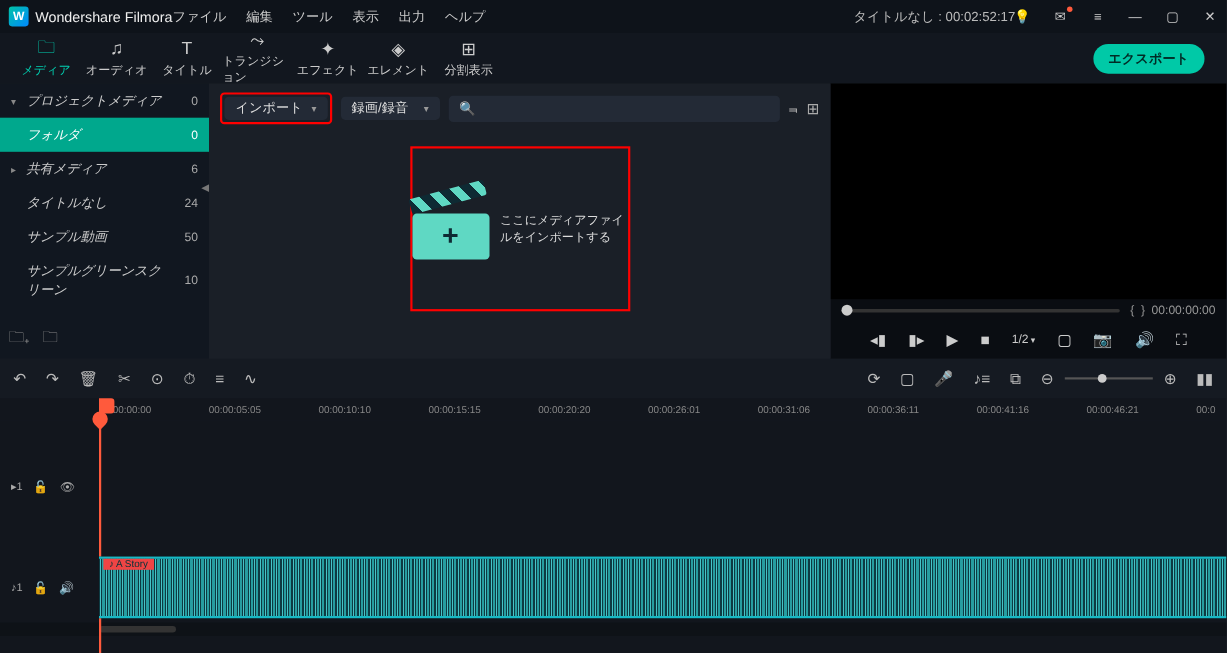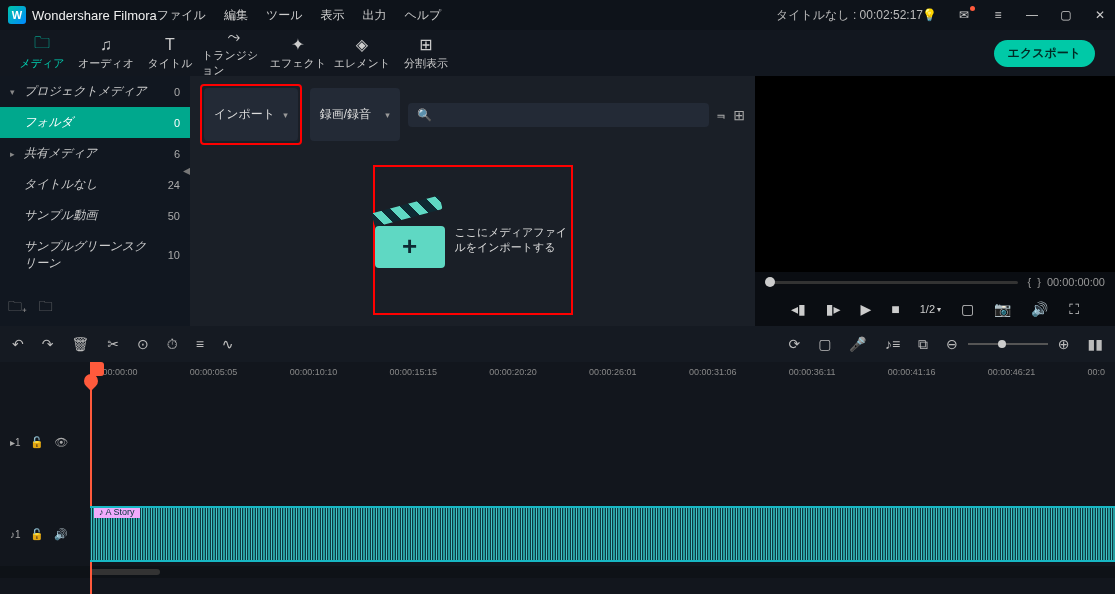--- a/index.html
+++ b/index.html
@@ -24,21 +24,21 @@
 .side-item { display: flex; align-items: center; padding: 7px 10px; cursor: pointer; font-size: 12px; color:#ccc;}
 .side-item .caret{width:10px;font-size:9px;margin-right:4px;color:#888;}
 .side-item .lbl{flex:1;font-style:italic;}
 .side-item .cnt{width:22px;text-align:right;color:#aaa;font-size:11px;}
 .side-item.sel {background:#00a88d;color:#fff;}
 .side-item.sel .cnt{color:#fff;}
 .side-bottom{margin-top:auto;padding:6px 8px;display:flex;gap:12px;color:#888;font-size:14px;}
 .side-collapse{position:absolute;left:183px;top:165px;color:#777;font-size:10px;cursor:pointer;}
 .content { flex: 1; background: #1a1f27; display:flex;flex-direction:column; padding:8px 10px; position:relative;}
 .content-top { display: flex; gap: 8px; align-items: center; }
-.dropdown { background: #232a36; border-radius: 4px; padding: 18px 10px; display: flex; align-items: center; gap: 8px; cursor: pointer; color:#ddd;font-size:12px;min-width:90px;justify-content:space-between;}
+.dropdown { background: #232a36; border-radius: 4px; padding: 2px 10px; display: flex; align-items: center; gap: 8px; cursor: pointer; color:#ddd;font-size:12px;min-width:90px;justify-content:space-between;}
 .dropdown .chev{font-size:9px;color:#999;}
 .import-hl{border:2px solid #f00;border-radius:4px;padding:2px;}
 .search { background: #232a36; border-radius: 4px; padding: 5px 10px; display: flex; align-items: center; gap: 6px; flex:1; color:#888;}
 .search input{background:none;border:none;outline:none;color:#ccc;font-size:12px;flex:1;}
 .filter-ico,.grid-ico{color:#aaa;font-size:14px;cursor:pointer;}
 .drop-zone{border:2px solid #f00;margin:20px auto 0;width:200px;height:150px;display:flex;flex-direction:row;align-items:center;justify-content:center;gap:10px;}
 .clapper{width:70px;height:55px;position:relative;}
 .clapper-top{width:70px;height:14px;background:repeating-linear-gradient(60deg,#0e2a33 0 8px,#5fd8c3 8px 16px);transform:rotate(-15deg);transform-origin:left bottom;border-radius:2px;}
 .clapper-body{width:70px;height:42px;background:#5fd8c3;border-radius:4px;position:absolute;bottom:0;display:flex;align-items:center;justify-content:center;}
 .clapper-body::before{content:"+";font-size:26px;color:#0e2a33;font-weight:bold;}
@@ -61,21 +61,21 @@
 .ruler{height:20px;background:#12161d;display:flex;position:relative;padding-left:90px;}
 .ruler .playhead{position:absolute;left:90px;top:0;width:14px;height:14px;background:#ff5a3c;border-radius:0 3px 3px 0;}
 .ruler .marks{flex:1;display:flex;justify-content:space-between;font-size:9px;color:#888;padding-right:10px;align-items:center;}
 .timeline{background:#12161d;height:212px;position:relative;}
 .track{display:flex;align-items:center;height:48px;}
 .track.spacer{height:36px;}
 .track-head{width:90px;display:flex;align-items:center;gap:10px;padding-left:10px;color:#aaa;font-size:10px;}
 .track-head .thico{cursor:pointer;font-size:11px;}
 .track-body{flex:1;height:100%;position:relative;}
 .audio-clip{position:absolute;left:0;right:0;top:4px;bottom:4px;background:#0d3a42;border-top:2px solid #17b8c4;border-bottom:2px solid #17b8c4;overflow:hidden;}
-.clip-label{position:absolute;left:4px;top:-2px;background:#f0abfc;color:#003339;font-size:9px;padding:1px 5px;z-index:2;}
+.clip-label{position:absolute;left:4px;top:-2px;background:#ef4444;color:#003339;font-size:9px;padding:1px 5px;z-index:2;}
 .waveform{height:100%;background:repeating-linear-gradient(90deg,#0d3a42 0 1px,#4dd3d6 1px 2px,#0d3a42 2px 3px,#2aa8ab 3px 5px);opacity:0.9;}
 .playline{position:absolute;left:90px;top:0;bottom:0;width:2px;background:#ff5a3c;}
 .playline::before{content:"";position:absolute;top:-8px;left:-6px;width:14px;height:14px;background:#ff5a3c;border-radius:50% 50% 50% 0;transform:rotate(-45deg);}
 .hscroll{height:12px;background:#0e1217;display:flex;align-items:center;padding:0 90px 0 90px;}
 .hscroll .bar{height:6px;background:#333;border-radius:3px;width:70px;}
 </style>
 </head>
 <body>
 
 <div class="titlebar">

